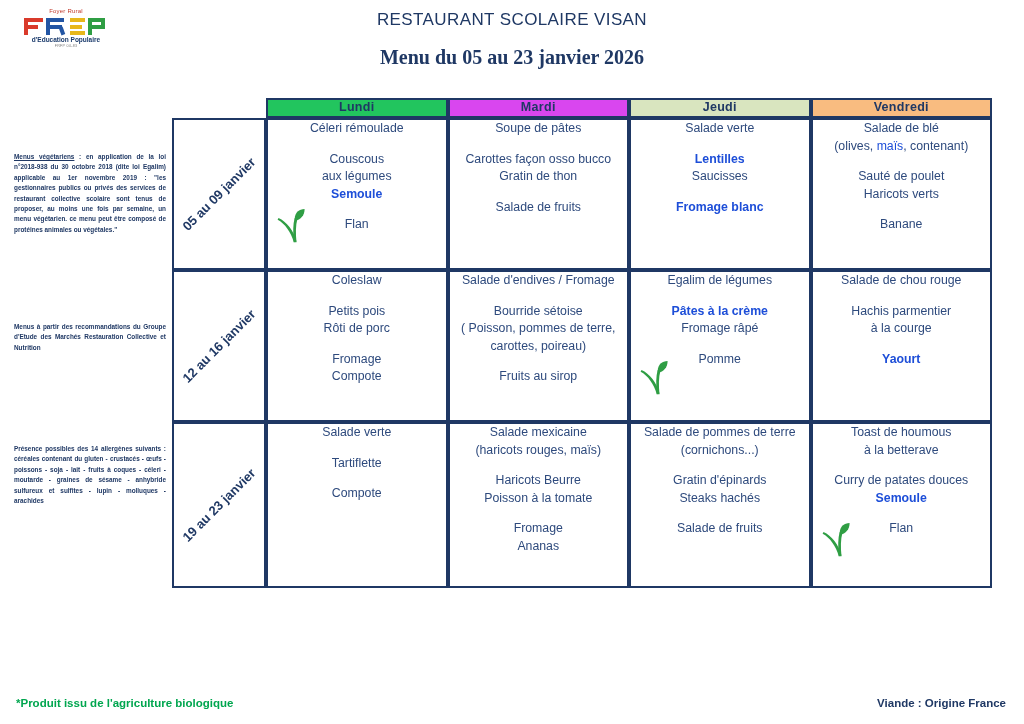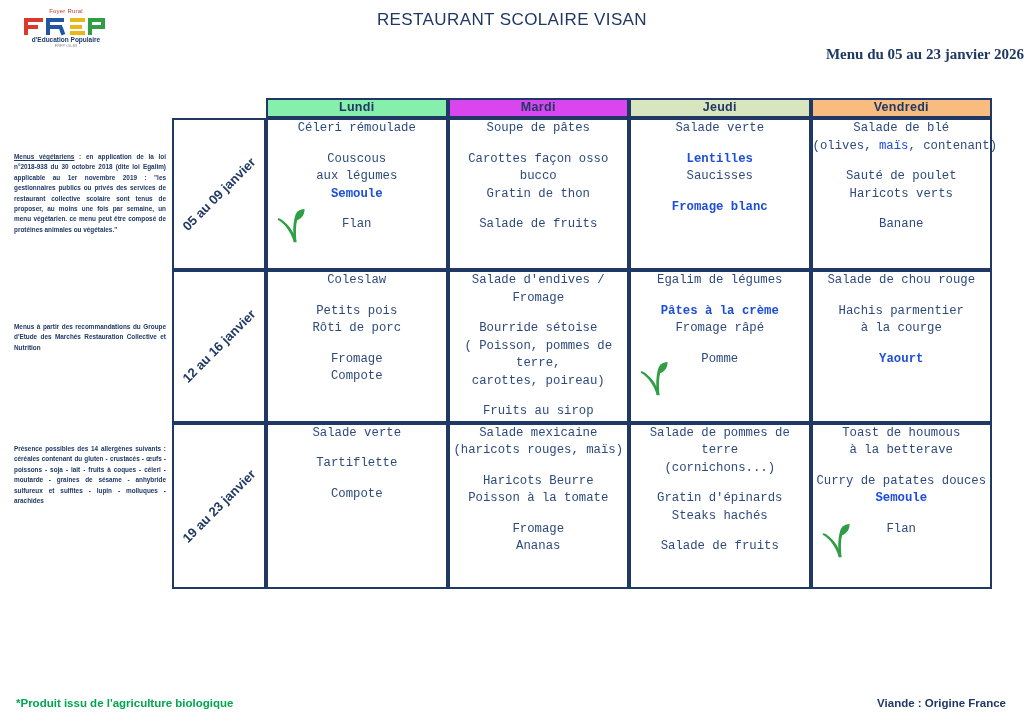--- a/index.html
+++ b/index.html
@@ -41,22 +41,22 @@
   .lg-P .vl { position:absolute; left:0; top:2px; width:4px; height:17px; background:#2f9e44; }
 
   
   .title-main {
     position: absolute; left: 0; top: 10px; width: 1024px;
     text-align: center; font-family: "Liberation Sans", sans-serif;
     font-size: 17px; color: #1f3864; letter-spacing: .4px;
   }
   .title-sub {
     position: absolute; left: 0; top: 46px; width: 1024px;
-    text-align: right; font-family: "Liberation Serif", serif;
-    font-size: 15px; font-weight: bold; color: #1f3864;
+    text-align: center; font-family: "Liberation Serif", serif;
+    font-size: 20px; font-weight: bold; color: #1f3864;
   }
 
   
   .note {
     position: absolute; width: 152px;
     font-family: "Liberation Sans", sans-serif;
     font-size: 6.4px; line-height: 10.4px;
     color: #1f3864; text-align: justify; font-weight: bold;
   }
   .note .u { text-decoration: underline; }
@@ -93,21 +93,21 @@
     font-size: 13px; font-weight: bold; color: #1f3864;
   }
 
   td.daycell {
     border: 2px solid #1f3864; background: #fff;
     position: relative; padding: 9px 4px 6px 4px;
     text-align: center;
     font-family: "Liberation Sans", sans-serif;
     font-size: 12.3px; color: #2e4a7d; line-height: 17.5px;
   }
-  .course { margin-bottom: 13px; font-family: Liberation Mono, monospace; }
+  .course { margin-bottom: 13px; }
   .course:last-child { margin-bottom: 0; }
   .line { white-space: nowrap; }
   .line.wrapok { white-space: normal; }
   .bio { color: #1d4ed8; font-weight: bold; }
 
   
   .sprout { position: absolute; width: 36px; height: 38px; pointer-events: none; }
   .sprout svg { width: 100%; height: 100%; display: block; }
 
   
@@ -177,21 +177,21 @@
       <colgroup>
         <col class="col-week">
           <col class="col-day">
           <col class="col-day">
           <col class="col-day">
           <col class="col-day">
       </colgroup>
       <thead>
         <tr>
           <th class="spacer"></th>
-        <th class="dayhead" style="background: #86efac;">Lundi</th>
+        <th class="dayhead" style="background: #22c55e;">Lundi</th>
             <th class="dayhead" style="background: #d946ef;">Mardi</th>
             <th class="dayhead" style="background: rgb(217, 229, 191);">Jeudi</th>
             <th class="dayhead" style="background: rgb(249, 188, 128);">Vendredi</th>
           </tr>
       </thead>
       <tbody>
           <tr>
             <td class="weekcell" style="height: 152px;">
               <div class="weeklabel">05 au 09 janvier</div>
             </td>

